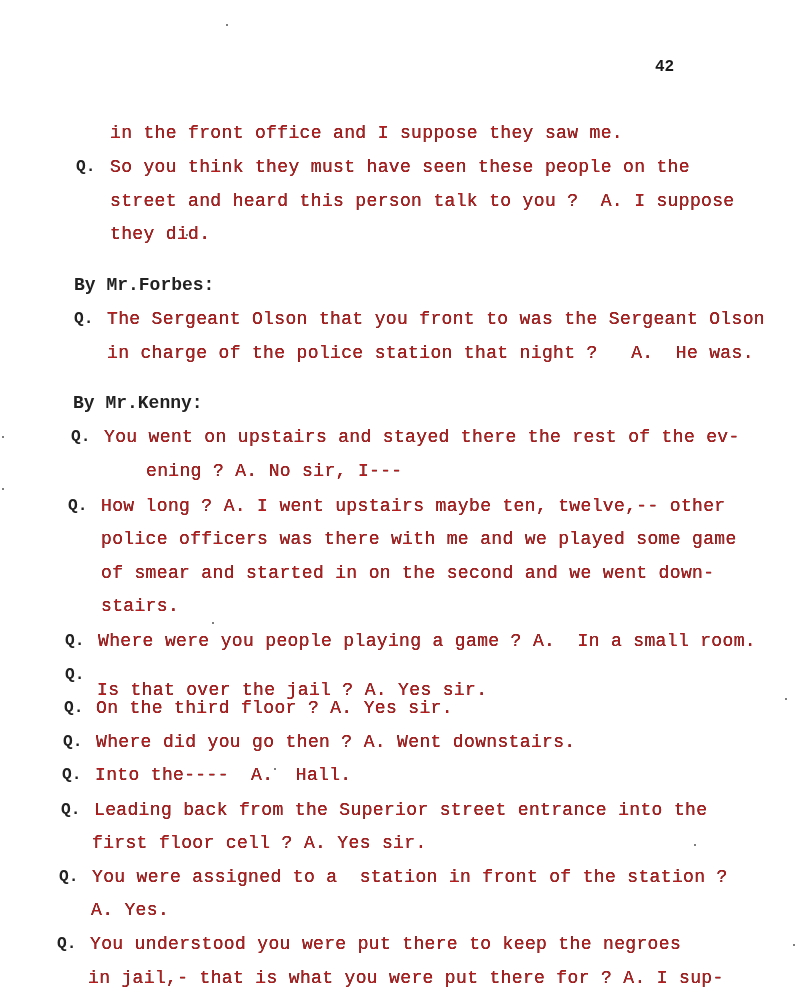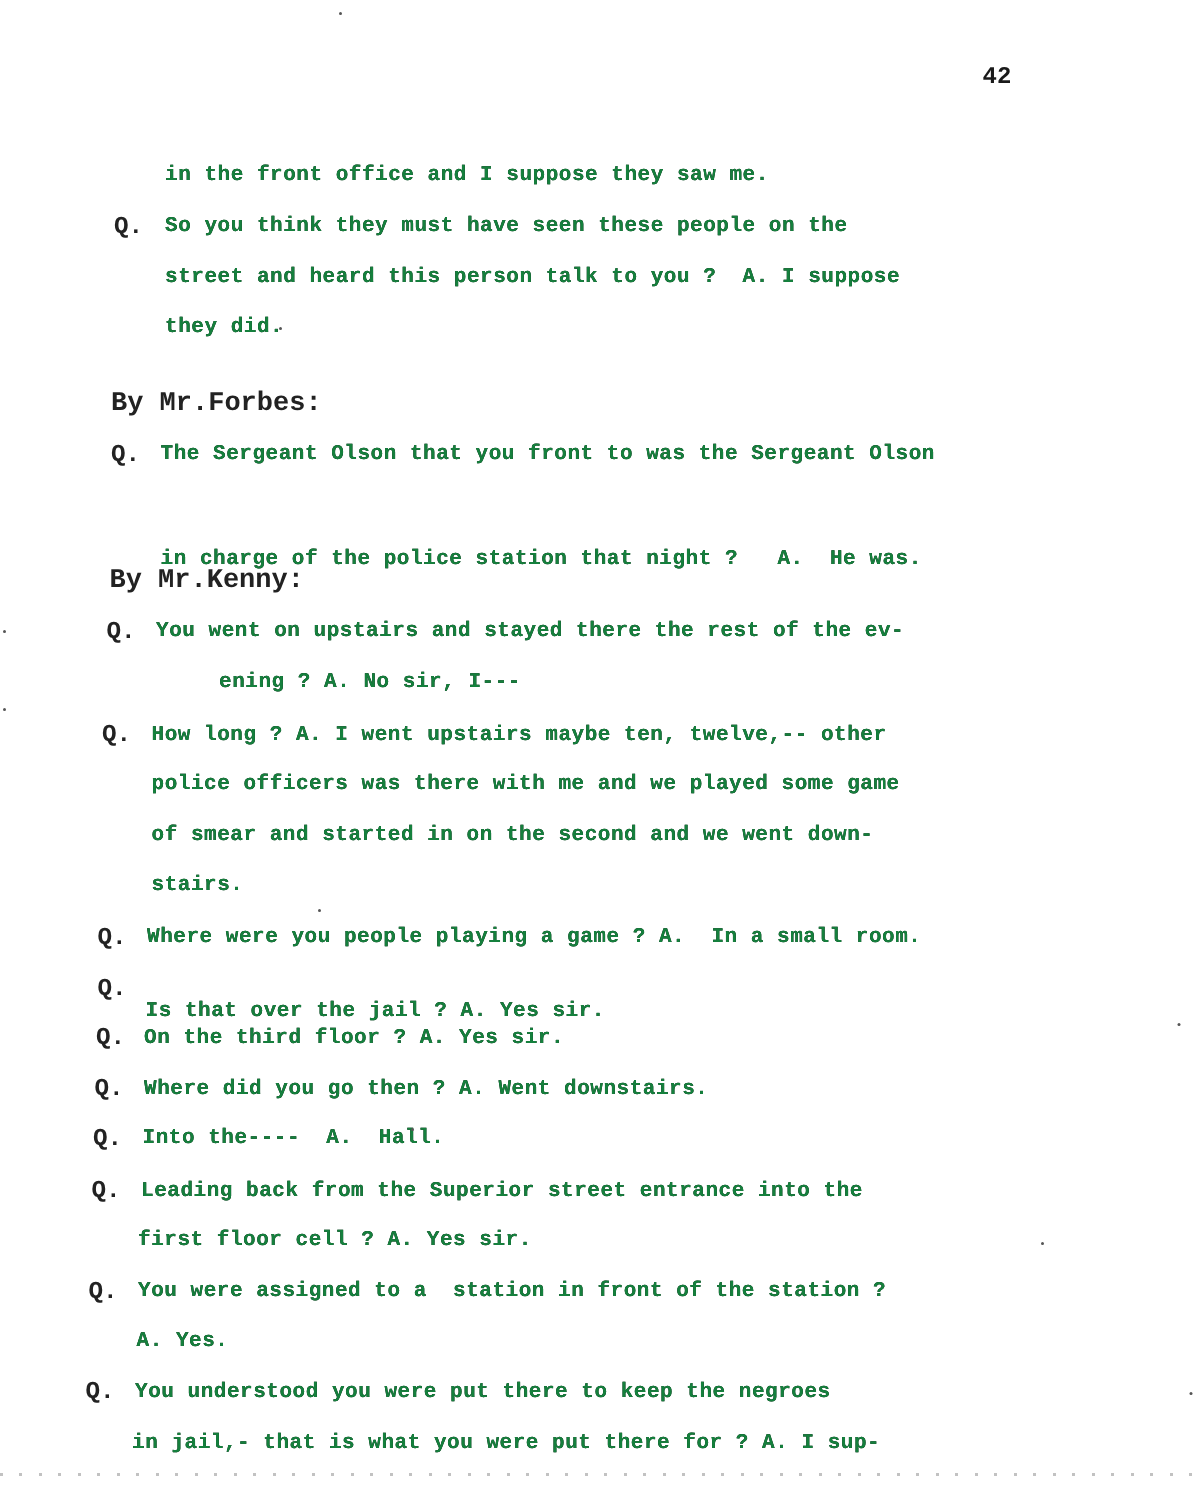--- a/index.html
+++ b/index.html
@@ -10,41 +10,41 @@
     body {
       width: 800px;
       height: 997px;
       position: relative;
       overflow: hidden;
       font-family: "Liberation Mono", "DejaVu Sans Mono", monospace;
       color: #1a1a1a;
     }
     .page {
       position: absolute;
-      left: 0; top: 0;
+      left: 0; top: 16px;
       width: 800px; height: 811px;
       background: #fff;
       text-align: center;
     }
     .page-number {
       position: absolute;
       left: 655px;
       top: 42px;
       font-size: 16px;
       font-weight: bold;
       letter-spacing: 0px;
     }
     .line {
       position: absolute;
       white-space: pre;
-      font-size: 14px;
-      font-weight: bold;
+      font-size: 18px;
+      font-weight: normal;
       letter-spacing: 0.35px;
       line-height: 20px;
-      color: #15803d;
+      color: #b91c1c;
       text-shadow: 0 0 0.4px #000;
     }
     .marker {
       position: absolute;
       white-space: pre;
       font-size: 16.2px;
       font-weight: bold;
       line-height: 20px;
       color: #222;
     }
@@ -82,21 +82,21 @@
   <div class="marker" style="left:76px; top:141px;">Q.</div>
   <div class="line" style="left:110px; top:141px;">So you think they must have seen these people on the</div>
 
   <div class="line" style="left:110px; top:175px;">street and heard this person talk to you ?  A. I suppose</div>
   <div class="line" style="left:110px; top:208px;">they did.</div>
 
   <div class="speaker" style="left:74px; top:259px;">By Mr.Forbes:</div>
 
   <div class="marker" style="left:74px; top:293px;">Q.</div>
   <div class="line" style="left:107px; top:293px;">The Sergeant Olson that you front to was the Sergeant Olson</div>
-  <div class="line" style="left:107px; top:327px;margin-top:36px;">in charge of the police station that night ?   A.  He was.</div>
+  <div class="line" style="left:107px; top:327px;">in charge of the police station that night ?   A.  He was.</div>
 
   <div class="speaker" style="left:73px; top:377px;">By Mr.Kenny:</div>
 
   <div class="marker" style="left:71px; top:411px;">Q.</div>
   <div class="line" style="left:104px; top:411px;">You went on upstairs and stayed there the rest of the ev-</div>
   <div class="line" style="left:104px; top:445px;margin-left:42px;">ening ? A. No sir, I---</div>
 
   <div class="marker" style="left:68px; top:480px;">Q.</div>
   <div class="line" style="left:101px; top:480px;">How long ? A. I went upstairs maybe ten, twelve,-- other</div>
   <div class="line" style="left:101px; top:513px;">police officers was there with me and we played some game</div>

